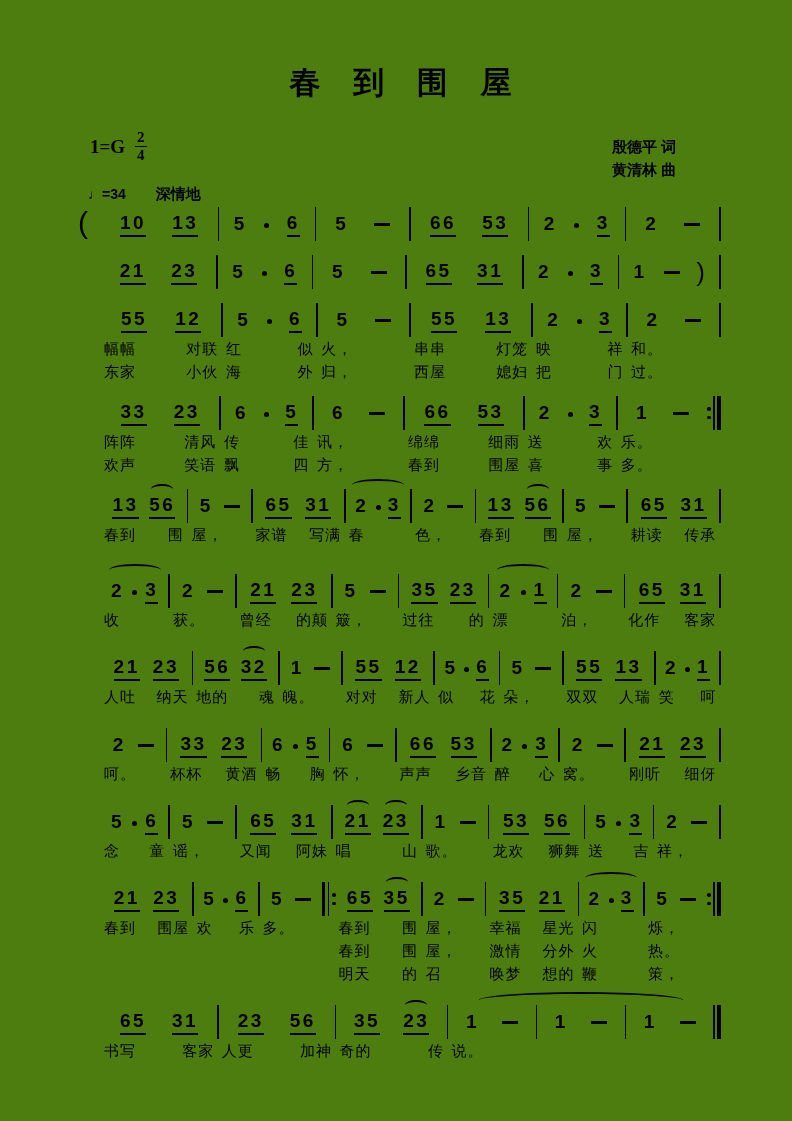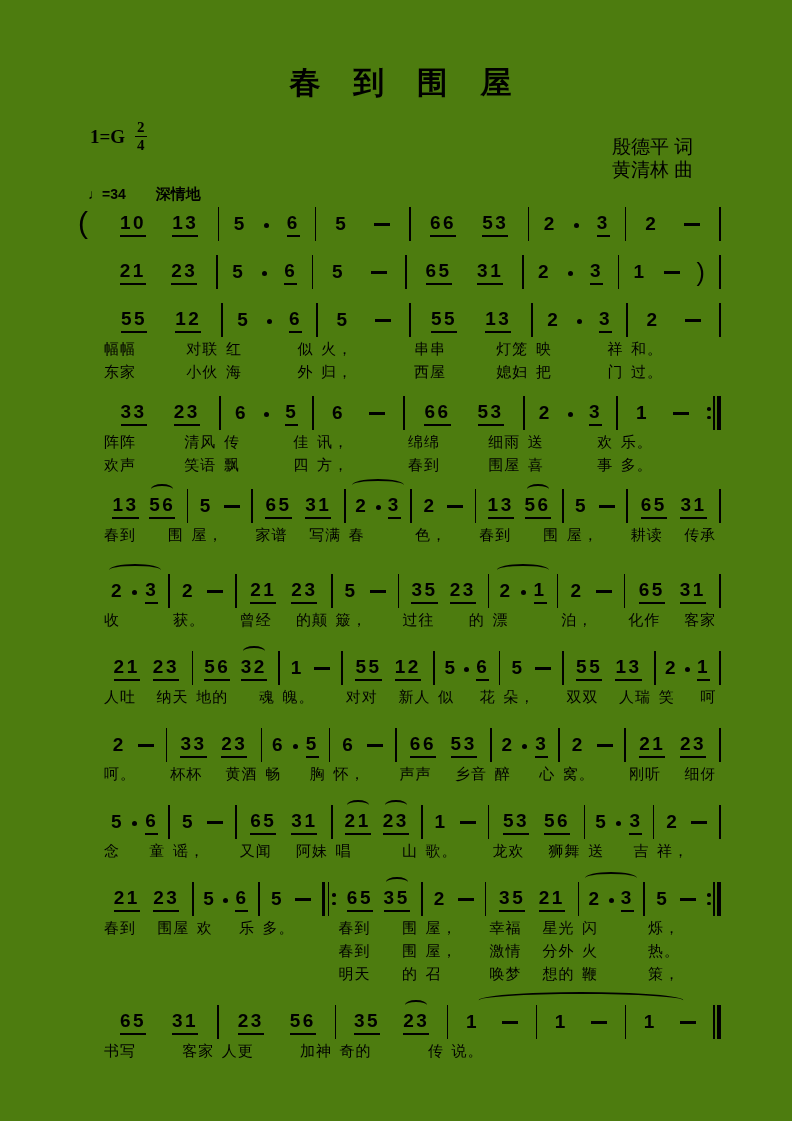--- a/index.html
+++ b/index.html
@@ -7,27 +7,27 @@
     width:760px;height:1121px;position:relative;margin:0 auto;
     background:#4d7c0f;overflow:hidden;color:#000;
     font-family:"Liberation Sans","DejaVu Sans",sans-serif;
     padding-left:44px;
   }
   
   .title{
     position:absolute;top:62px;left:0;width:100%;text-align:center;
     font-size:31px;font-weight:700;word-spacing:18px;letter-spacing:3px;
   }
-  .keysig{position:absolute;top:120px;left:90px;display:flex;align-items:center;
+  .keysig{position:absolute;top:130px;left:90px;display:flex;align-items:center;
     font-size:19px;font-weight:700;font-family:"Liberation Serif","DejaVu Serif",serif;text-align:center;}
   .frac{display:inline-flex;flex-direction:column;align-items:center;margin-left:10px;
     font-size:15px;line-height:15px;font-weight:700;}
   .frac .num{border-bottom:1.8px solid #000;padding:0 2px 1px;}
   .frac .den{padding-top:1px;}
-  .credits{position:absolute;top:135px;left:612px;font-size:19px;line-height:23px;font-weight:400;}
+  .credits{position:absolute;top:135px;left:612px;font-size:15px;line-height:23px;font-weight:700;}
   .tempo{position:absolute;top:185px;left:88px;font-size:14px;font-weight:700;}
   .tempo .expr{margin-left:26px;font-size:15px;}
   
   .score{position:absolute;top:207px;left:102px;right:82px;}
   .system{display:flex;align-items:flex-start;position:relative;margin-bottom:20px;}
   .system:nth-child(1),.system:nth-child(2){margin-bottom:14px;}
   .system:nth-child(3),.system:nth-child(4){margin-bottom:13px;}
   .system:nth-child(5){margin-bottom:28px;}
   .sys-prefix{position:absolute;left:-24px;top:-1px;font-size:30px;font-weight:400;line-height:34px;}
   .measure{flex:1 1 auto;display:flex;flex-direction:column;min-width:0;}

